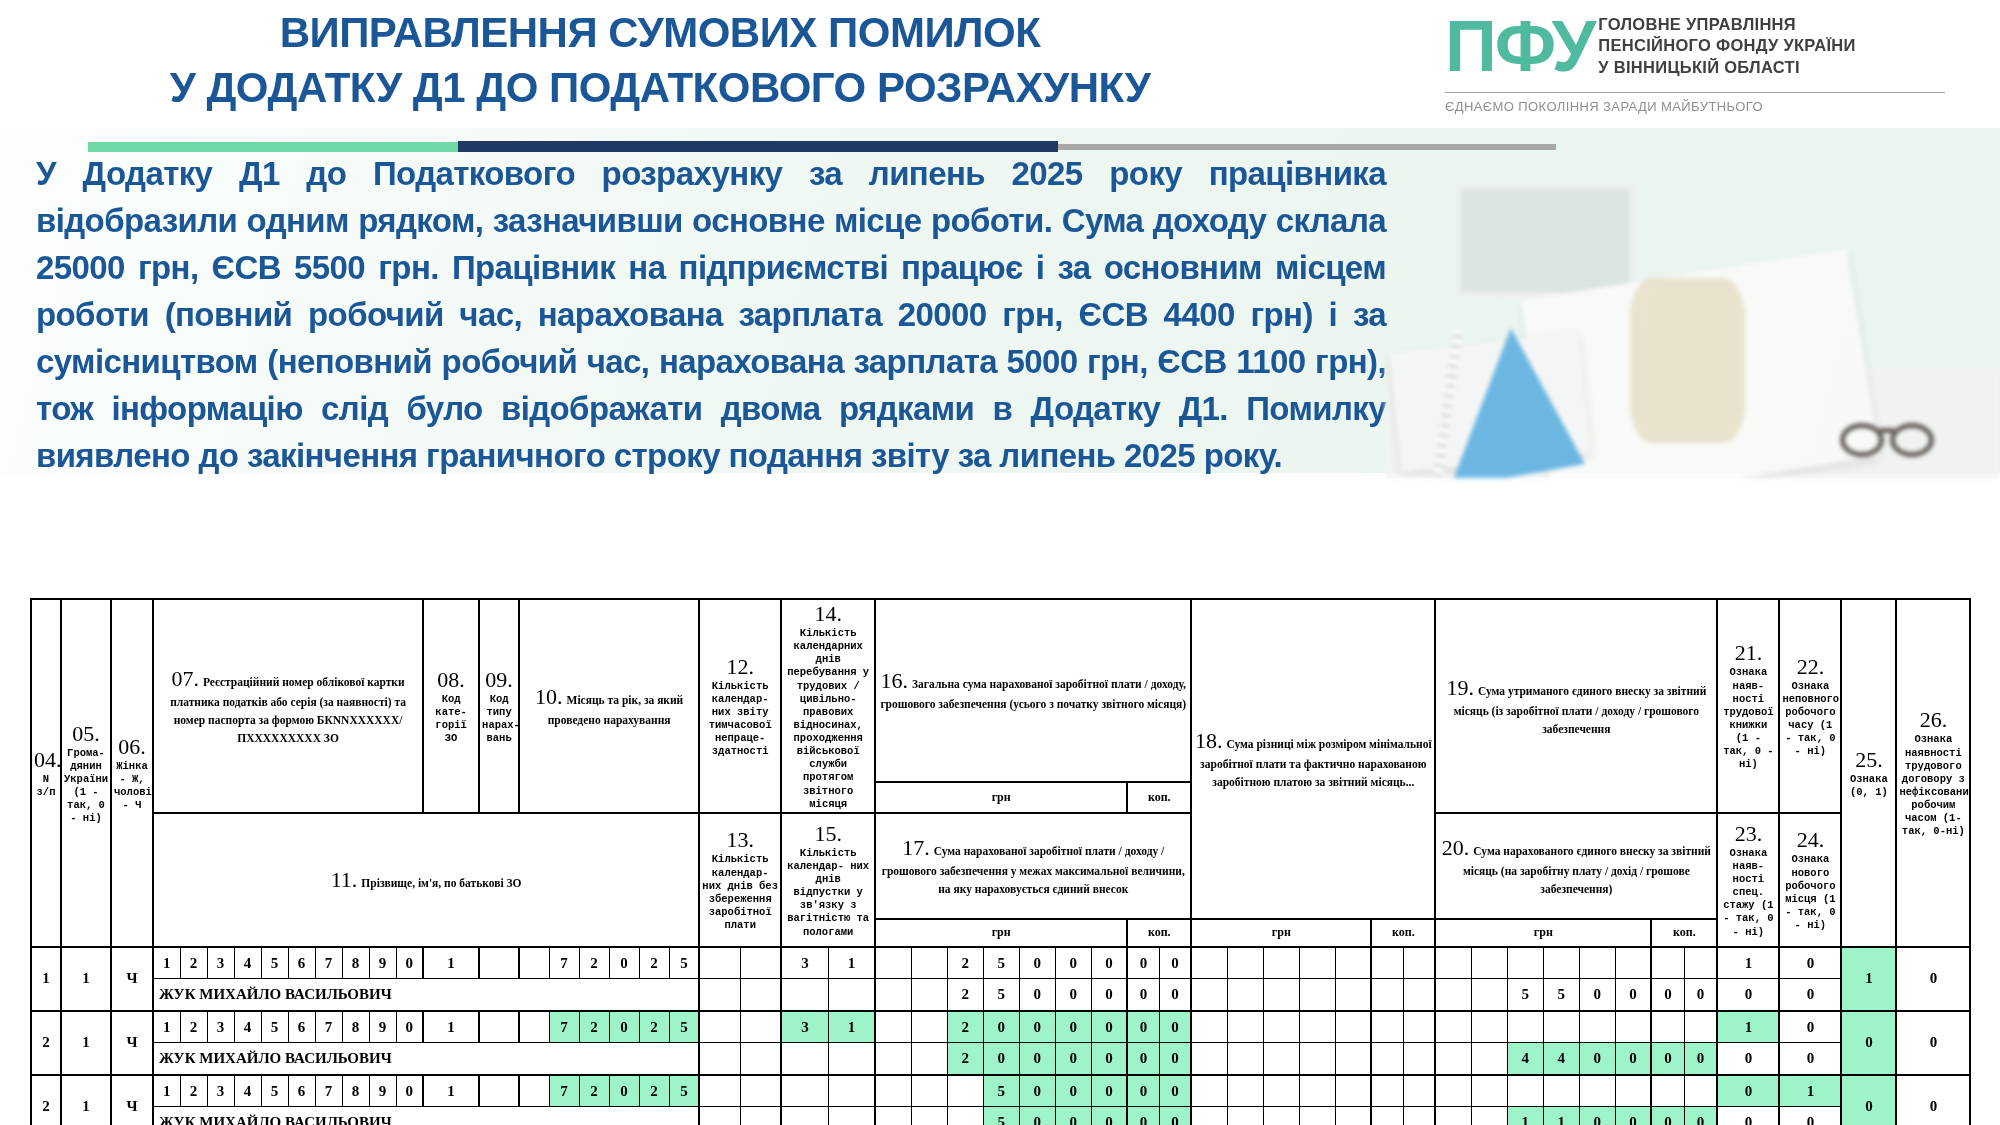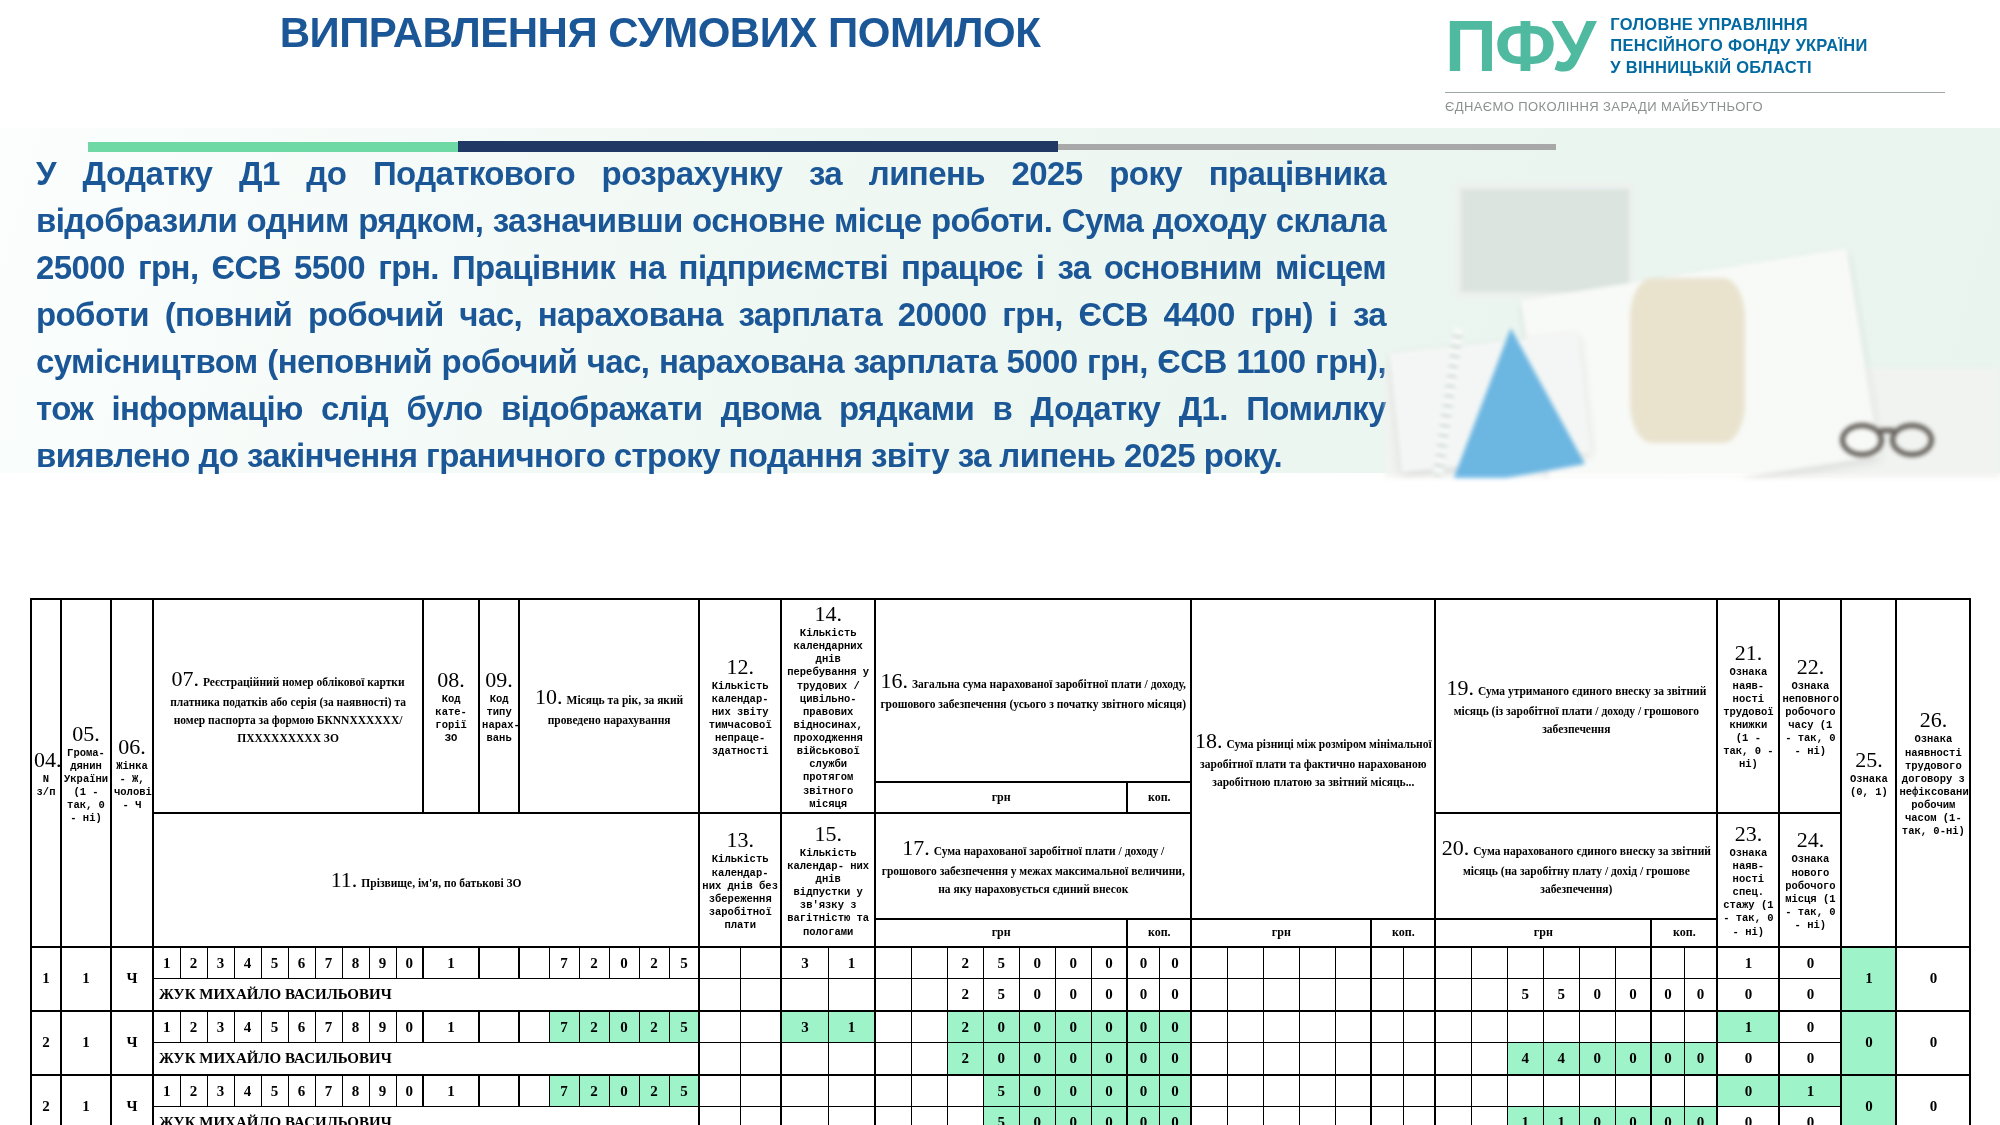--- a/index.html
+++ b/index.html
@@ -16,21 +16,21 @@
 
   .intro-bg{position:absolute;left:0;top:128px;width:2000px;height:345px;
     background:linear-gradient(105deg,#fbfefd 0%,#eef7f2 45%,#e9f4ef 100%);}
 
   .page-title{position:absolute;left:40px;top:6px;width:1240px;text-align:center;
     color:var(--title-blue);font-weight:700;font-size:42px;line-height:1.3;letter-spacing:-0.5px;}
 
   .brand{position:absolute;right:55px;top:10px;width:500px;}
   .brand-row{display:flex;align-items:center;}
   .brand-abbr{font-size:72px;font-weight:800;color:var(--brand-teal);letter-spacing:-2px;line-height:1;}
-  .brand-org{margin-left:16px;font-size:16.5px;font-weight:700;color:#0369a1;line-height:1.3;letter-spacing:0.3px;}
+  .brand-org{margin-left:4px;font-size:16.5px;font-weight:700;color:#404040;line-height:1.3;letter-spacing:0.3px;}
   .brand-tagline{margin-top:10px;border-top:1px solid #9fa8a5;padding-top:6px;
     font-size:13px;color:#8a918f;letter-spacing:0.4px;font-weight:500;}
 
   .accent-bar{position:absolute;left:88px;top:141px;display:flex;align-items:center;}
   .seg-teal{width:370px;height:10px;background:var(--bar-teal);}
   .seg-navy{width:600px;height:11px;background:var(--bar-navy);}
   .seg-gray{width:498px;height:6px;background:var(--bar-gray);}
 
   .intro{position:absolute;left:36px;top:150px;width:1350px;color:var(--title-blue);
     font-weight:700;font-size:33px;line-height:47px;text-align:justify;letter-spacing:-0.6px;}
@@ -76,20 +76,21 @@
 </style>
 </head>
 <body>
 
 <div class="slide">
 
   <div class="intro-bg"></div>
 
   <h1 class="page-title">
     <span>ВИПРАВЛЕННЯ СУМОВИХ ПОМИЛОК</span><br>
+    <span>У ДОДАТКУ Д1 ДО ПОДАТКОВОГО РОЗРАХУНКУ</span>
   </h1>
 
   <div class="brand">
     <div class="brand-row">
       <div class="brand-abbr">ПФУ</div>
       <div class="brand-org">
         <div>ГОЛОВНЕ УПРАВЛІННЯ</div>
         <div>ПЕНСІЙНОГО ФОНДУ УКРАЇНИ</div>
         <div>У ВІННИЦЬКІЙ ОБЛАСТІ</div>
       </div>

